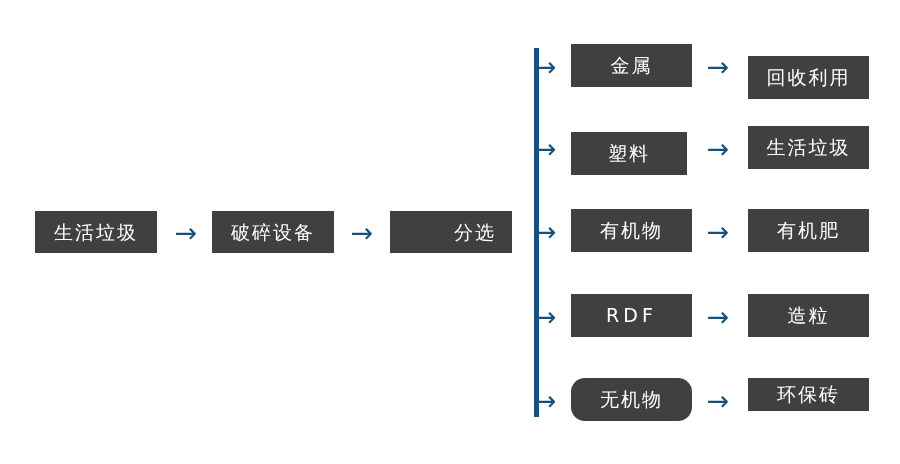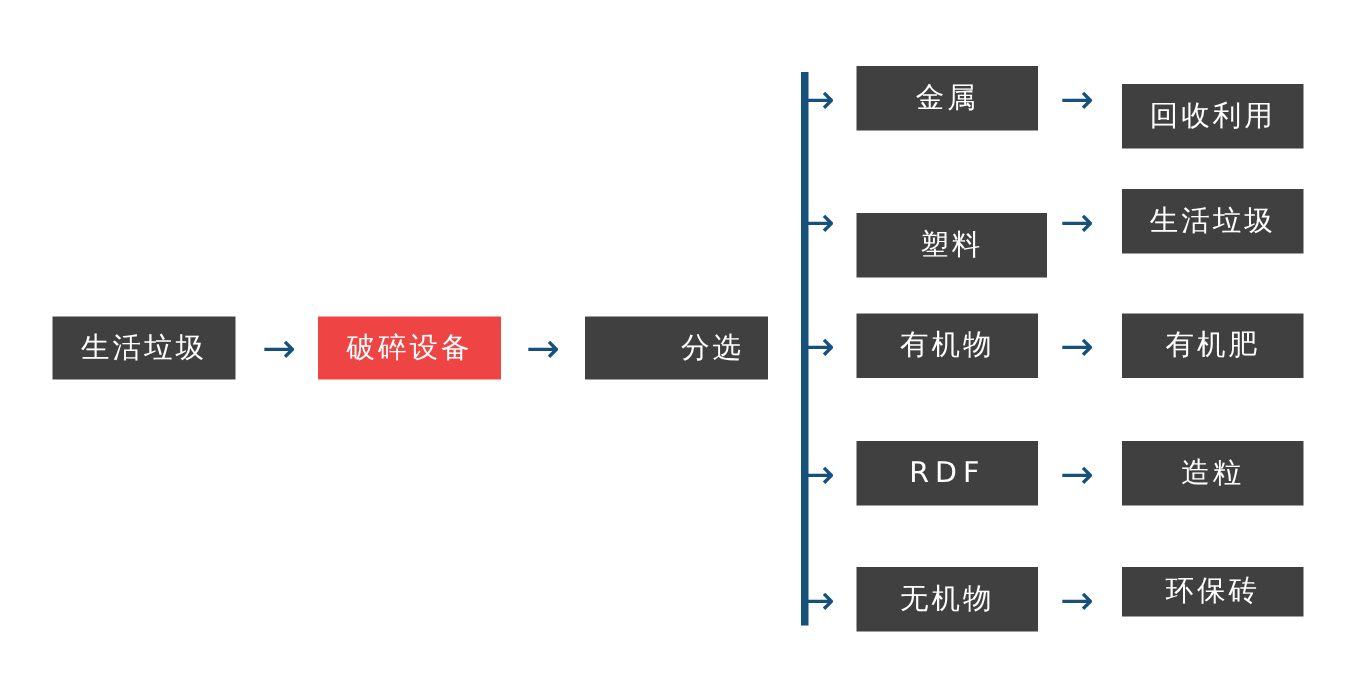--- a/index.html
+++ b/index.html
@@ -24,21 +24,21 @@
     align-items: center;
     justify-content: center;
     color: #ffffff;
     font-size: 19px;
     letter-spacing: 2px;
     line-height: 1;
     white-space: nowrap;
     box-sizing: border-box;
   }
   .node.blue { background: #404040; }
-  .node.red  { background: #ef4444; }
+  .node.red  { background: #404040; }
   .node.latin { letter-spacing: 4px; font-size: 19px; }
 
   .arrow {
     position: absolute;
     color: #16517e;
     font-size: 27px;
     line-height: 1;
     display: flex;
     align-items: center;
     justify-content: center;
@@ -77,32 +77,32 @@
   <div class="node blue" style="left:390px; top:211px; width:122px; height:42px;padding-left:48px;">分选</div>
 
   <div class="vbar" style="left:534px; top:48px; width:5px; height:369px;"></div>
 
   <div class="branch-arrow" style="left:534px; top:52px; width:34px; height:28px;">→</div>
   <div class="node blue" style="left:571px; top:44px; width:121px; height:43px;">金属</div>
   <div class="arrow" style="left:700px; top:52px; width:36px; height:28px;">→</div>
   <div class="node blue" style="left:748px; top:44px; width:121px; height:43px;margin-top:12px;">回收利用</div>
 
   <div class="branch-arrow" style="left:534px; top:134px; width:34px; height:28px;">→</div>
-  <div class="node blue" style="left:571px; top:142px; width:127px; height:43px;text-align:right;">塑料</div>
+  <div class="node blue" style="left:571px; top:132px; width:116px; height:43px;text-align:right;">塑料</div>
   <div class="arrow" style="left:700px; top:134px; width:36px; height:28px;">→</div>
   <div class="node blue" style="left:748px; top:126px; width:121px; height:43px;">生活垃圾</div>
 
   <div class="branch-arrow" style="left:534px; top:217px; width:34px; height:28px;">→</div>
   <div class="node blue" style="left:571px; top:209px; width:121px; height:43px;">有机物</div>
   <div class="arrow" style="left:700px; top:217px; width:36px; height:28px;">→</div>
   <div class="node blue" style="left:748px; top:209px; width:121px; height:43px;">有机肥</div>
 
   <div class="branch-arrow" style="left:534px; top:302px; width:34px; height:28px;">→</div>
   <div class="node blue latin" style="left:571px; top:294px; width:121px; height:43px;">RDF</div>
   <div class="arrow" style="left:700px; top:302px; width:36px; height:28px;">→</div>
   <div class="node blue" style="left:748px; top:294px; width:121px; height:43px;">造粒</div>
 
   <div class="branch-arrow" style="left:534px; top:386px; width:34px; height:28px;">→</div>
-  <div class="node blue" style="left:571px; top:378px; width:121px; height:43px;">无机物</div>
+  <div class="node blue" style="left:571px; top:378px; width:121px; height:43px;border-radius:14px;">无机物</div>
   <div class="arrow" style="left:700px; top:386px; width:36px; height:28px;">→</div>
   <div class="node blue" style="left:748px; top:378px; width:121px; height:33px;">环保砖</div>
 
 </div>
 
 </body></html>

